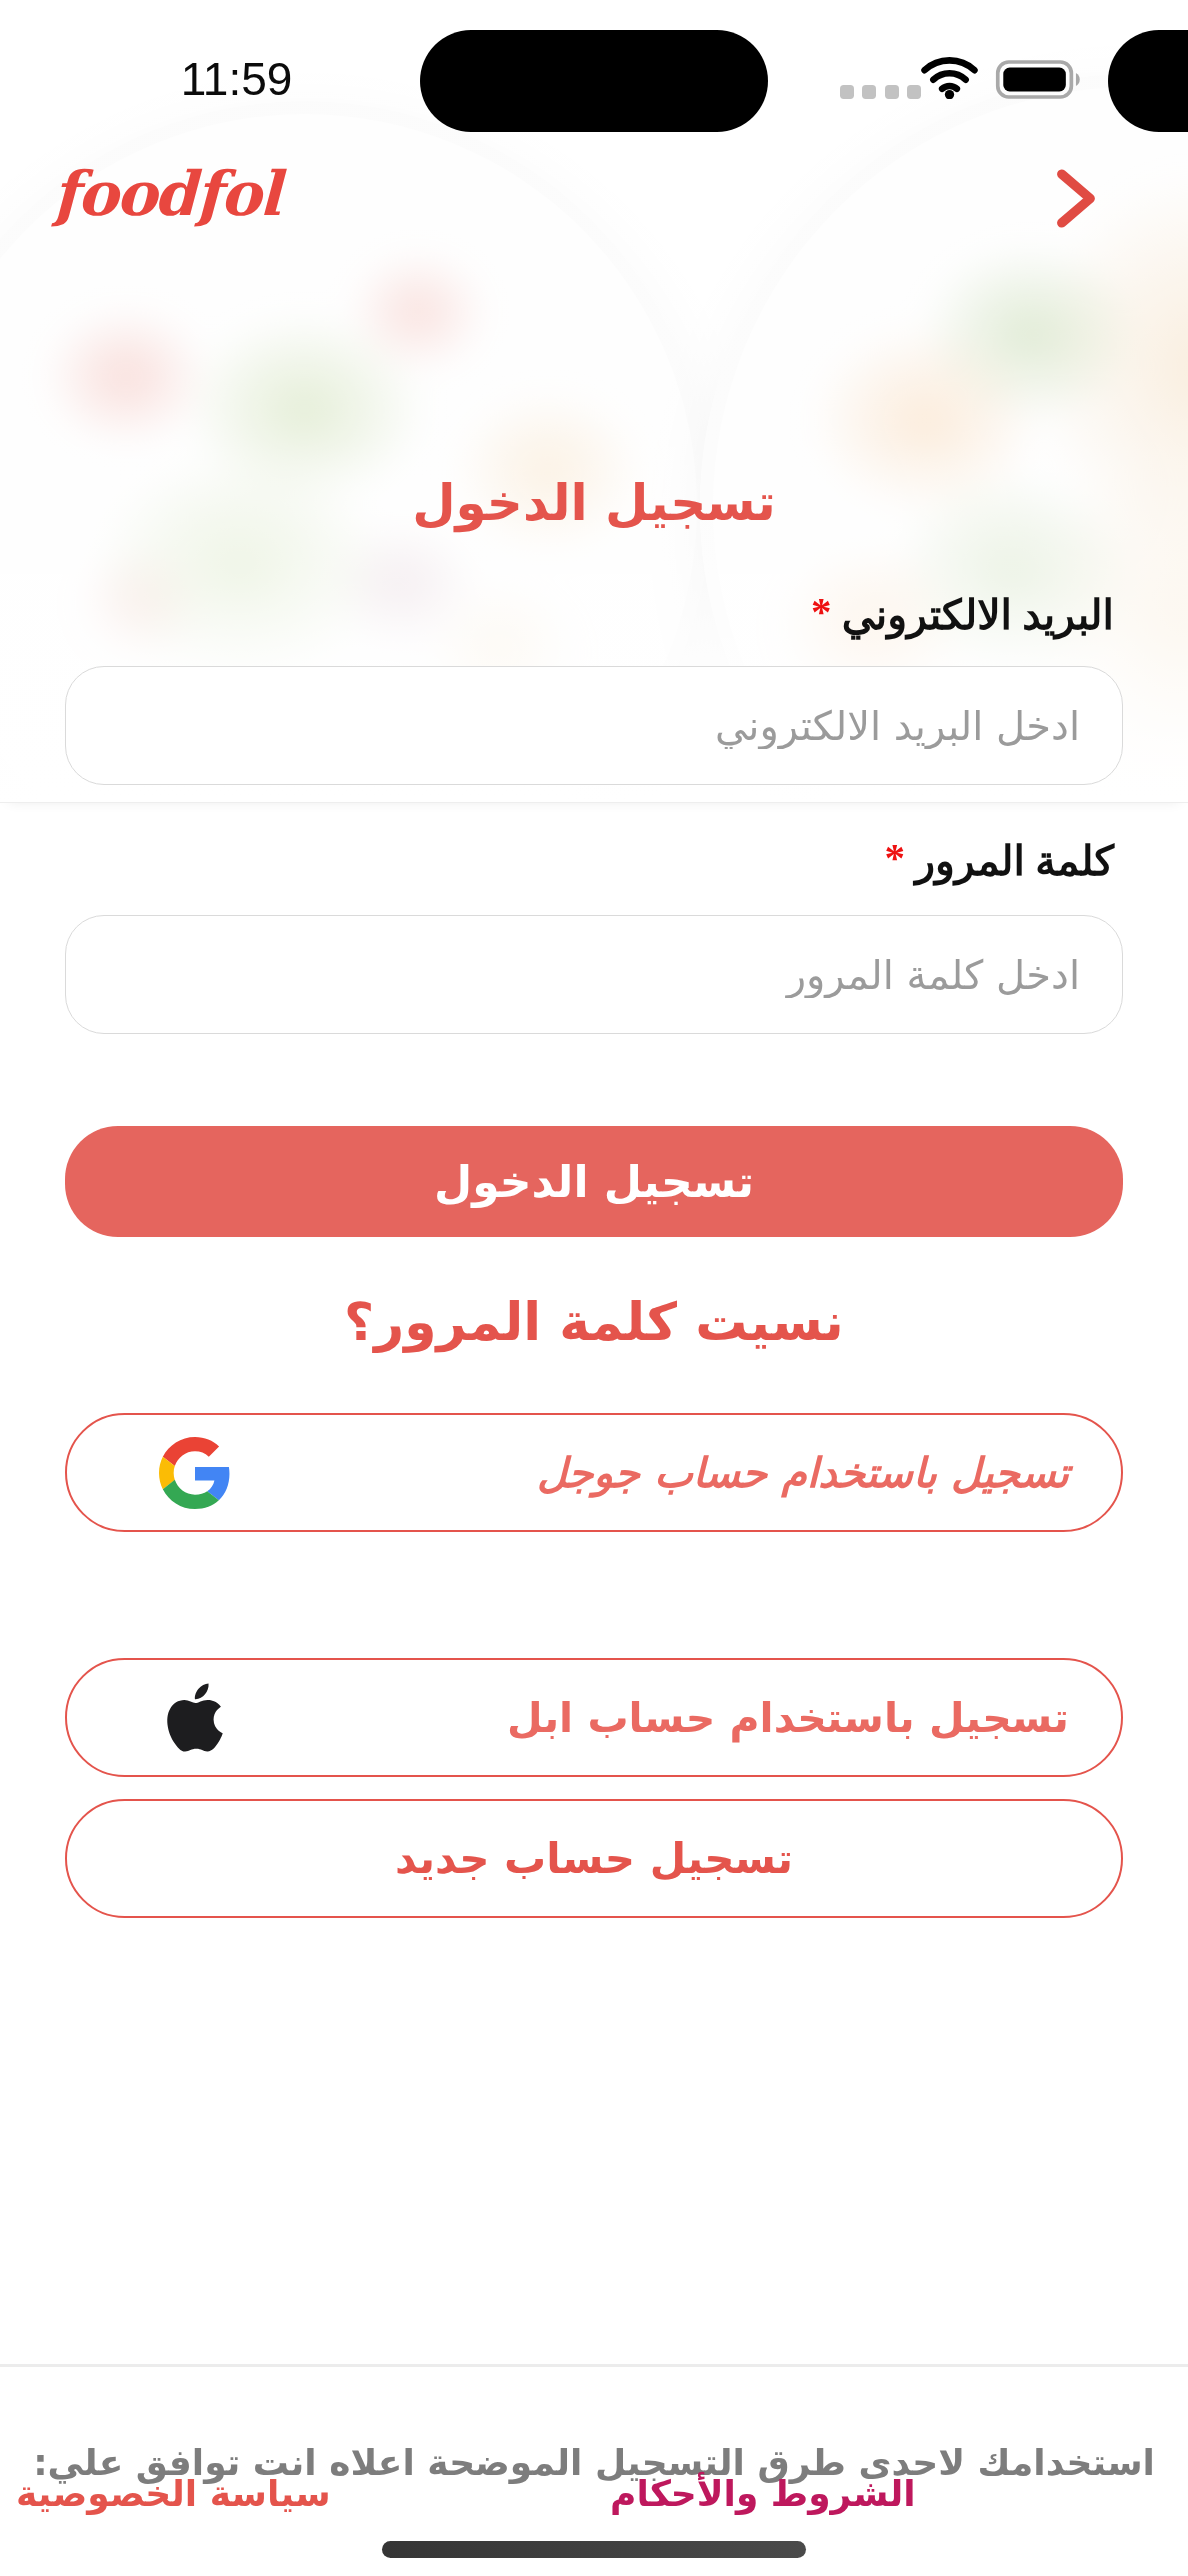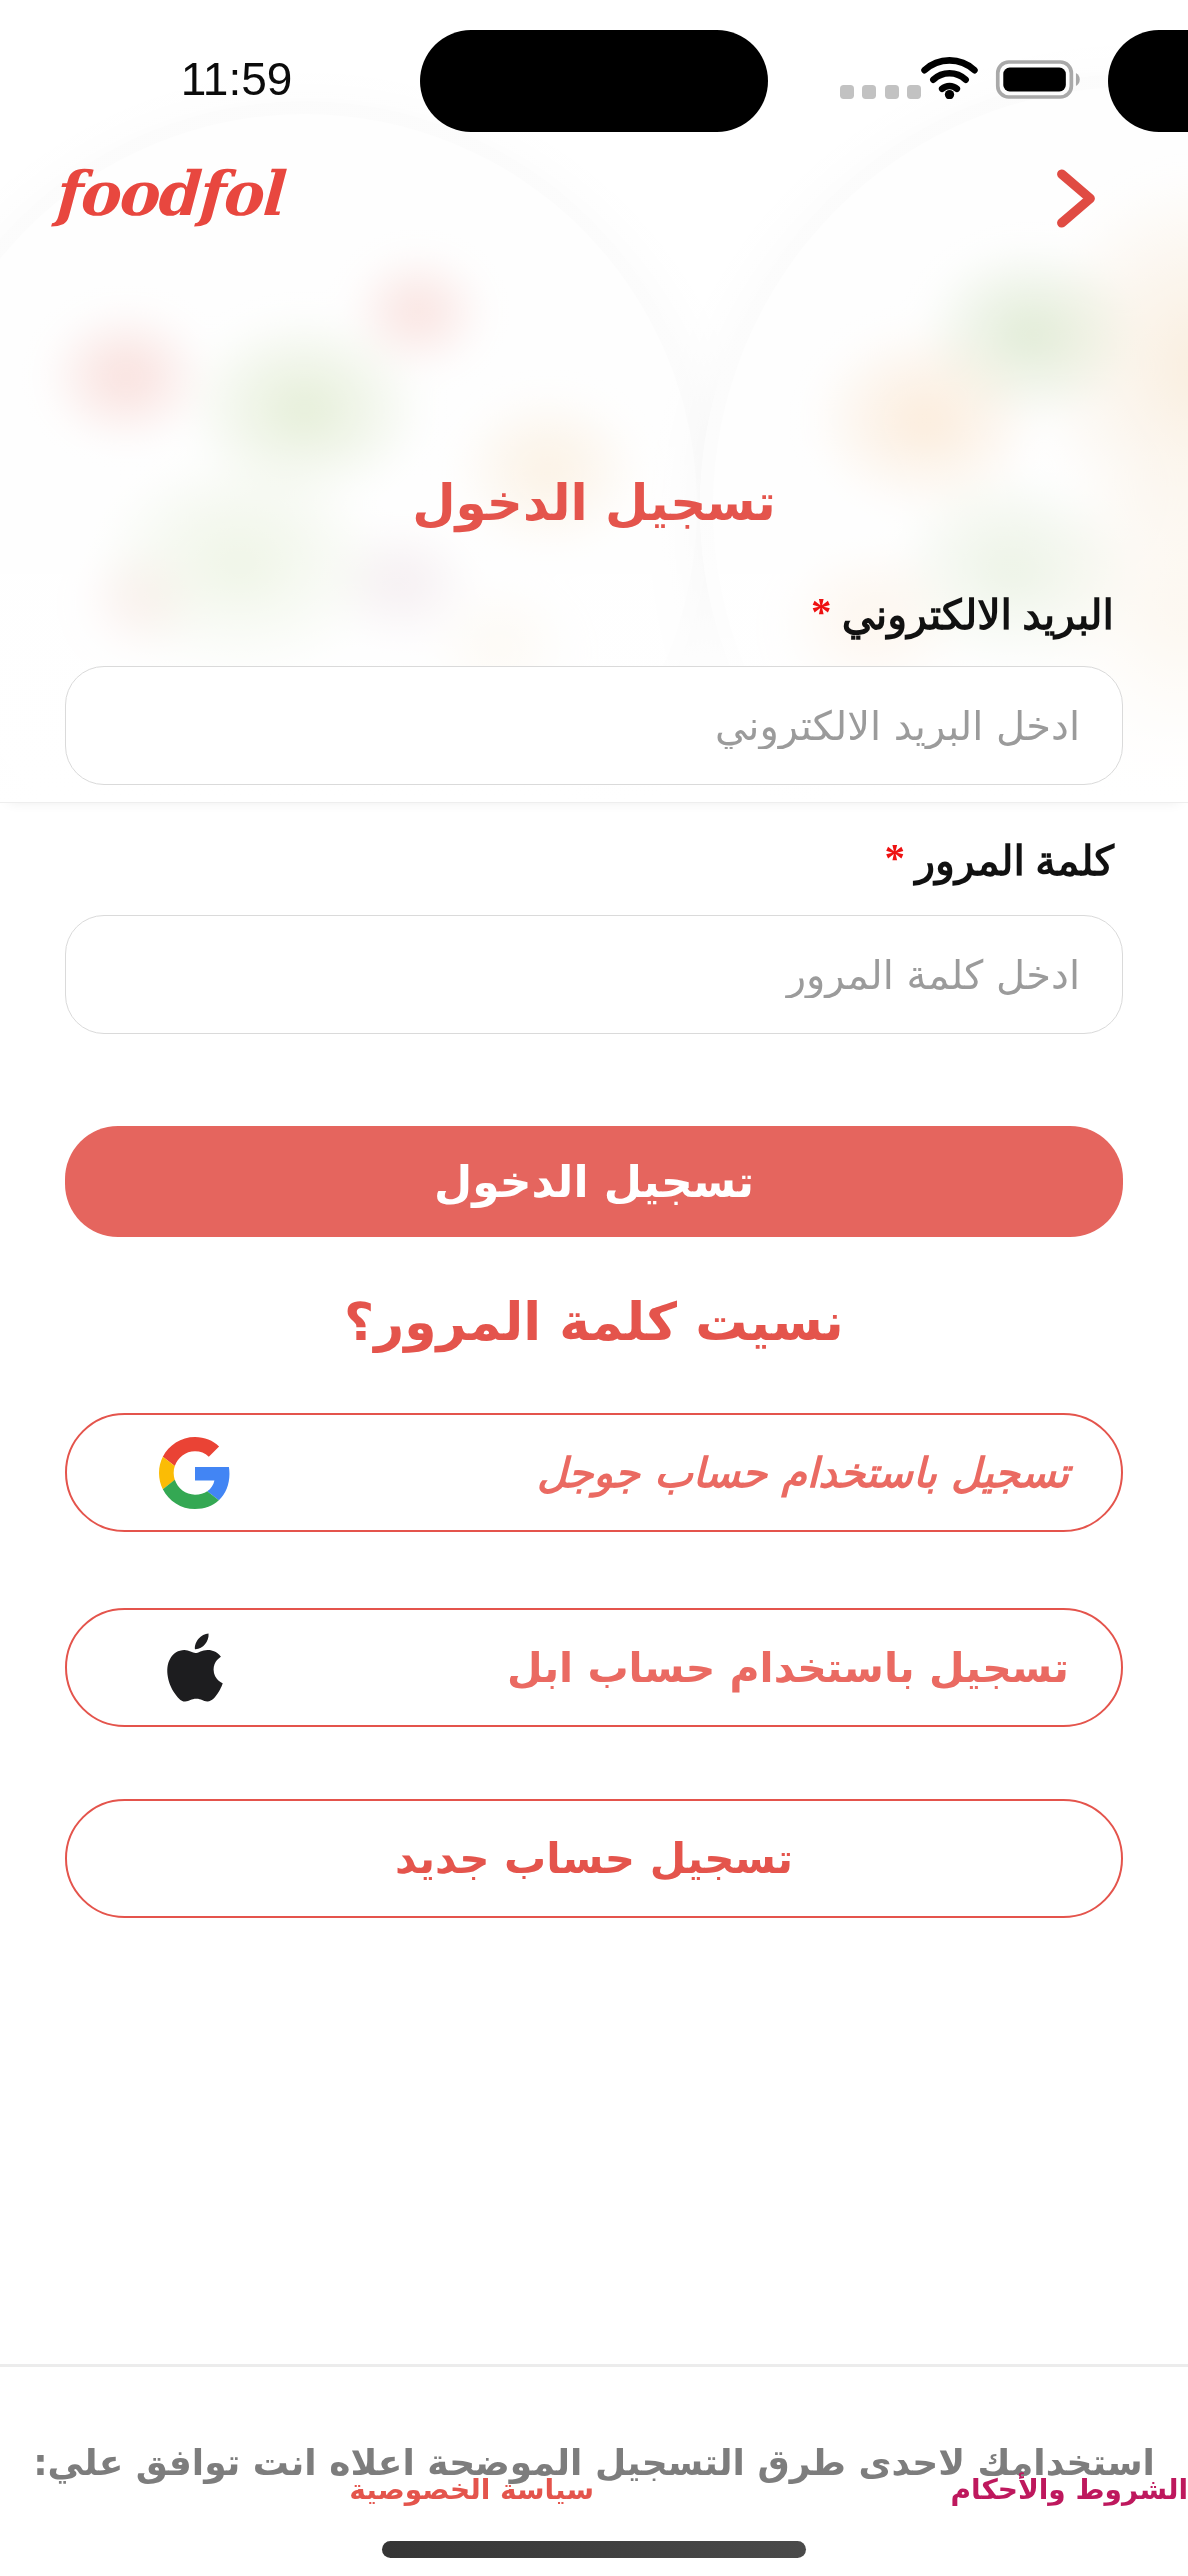--- a/index.html
+++ b/index.html
@@ -77,34 +77,34 @@
          font-family:"DejaVu Sans", sans-serif; font-weight:700; direction:rtl; }
   .btn-login { top:1126px; height:111px; border-radius:53px; color:#ffffff;
                font-size:44px; text-align:center; }
   .forgot { position:absolute; left:0; top:1292px; width:1188px; text-align:center;
             font-size:52px; font-weight:700; cursor:pointer; }
   .btn-social { height:119px; border-radius:61px; background:#ffffff;
                 font-size:41px; text-align:right; padding-right:52px;
                 display:flex; align-items:center; justify-content:flex-start; }
   .btn-social .social-label { flex:1 1 auto; }
   .btn-google { top:1413px; }
-  .btn-apple  { top:1608px; }
+  .btn-apple  { top:1658px; }
   .btn-register { top:1799px; height:119px; border-radius:61px; background:#ffffff;
                   font-size:42px; text-align:center; }
   .social-icon { position:absolute; left:90px; top:50%; transform:translateY(-50%);
                  width:76px; height:76px; display:flex; align-items:center; justify-content:center; }
 
   
   .footer-divider { position:absolute; left:0; top:2364px; width:1188px; height:2.8px; background:#ececec; }
   .footer-text { position:absolute; left:0; top:2394px; width:1188px; text-align:center;
                  direction:rtl; font-size:36px; font-weight:600; color:#7d7d7d;margin-top:48px; }
   .footer-links { position:absolute; left:0; top:2473px; width:1188px; display:flex;
                   flex-direction:row-reverse; }
-  .footer-link { width:50%; text-align:right; font-size:28px; font-weight:700;
-                 direction:rtl; cursor:pointer; }
+  .footer-link { width:50%; text-align:left; font-size:36px; font-weight:700;
+                 direction:rtl; cursor:pointer;margin-left:16px; }
   .home-indicator { position:absolute; left:382px; top:2541px; width:424px; height:16.6px;
                     border-radius:9.2px; background:linear-gradient(90deg,#353535,#4a4a4a); }
 </style>
 </head>
 <body>
 
 <div class="screen">
 
   <div class="hero">
     <div class="plate plate-left">

